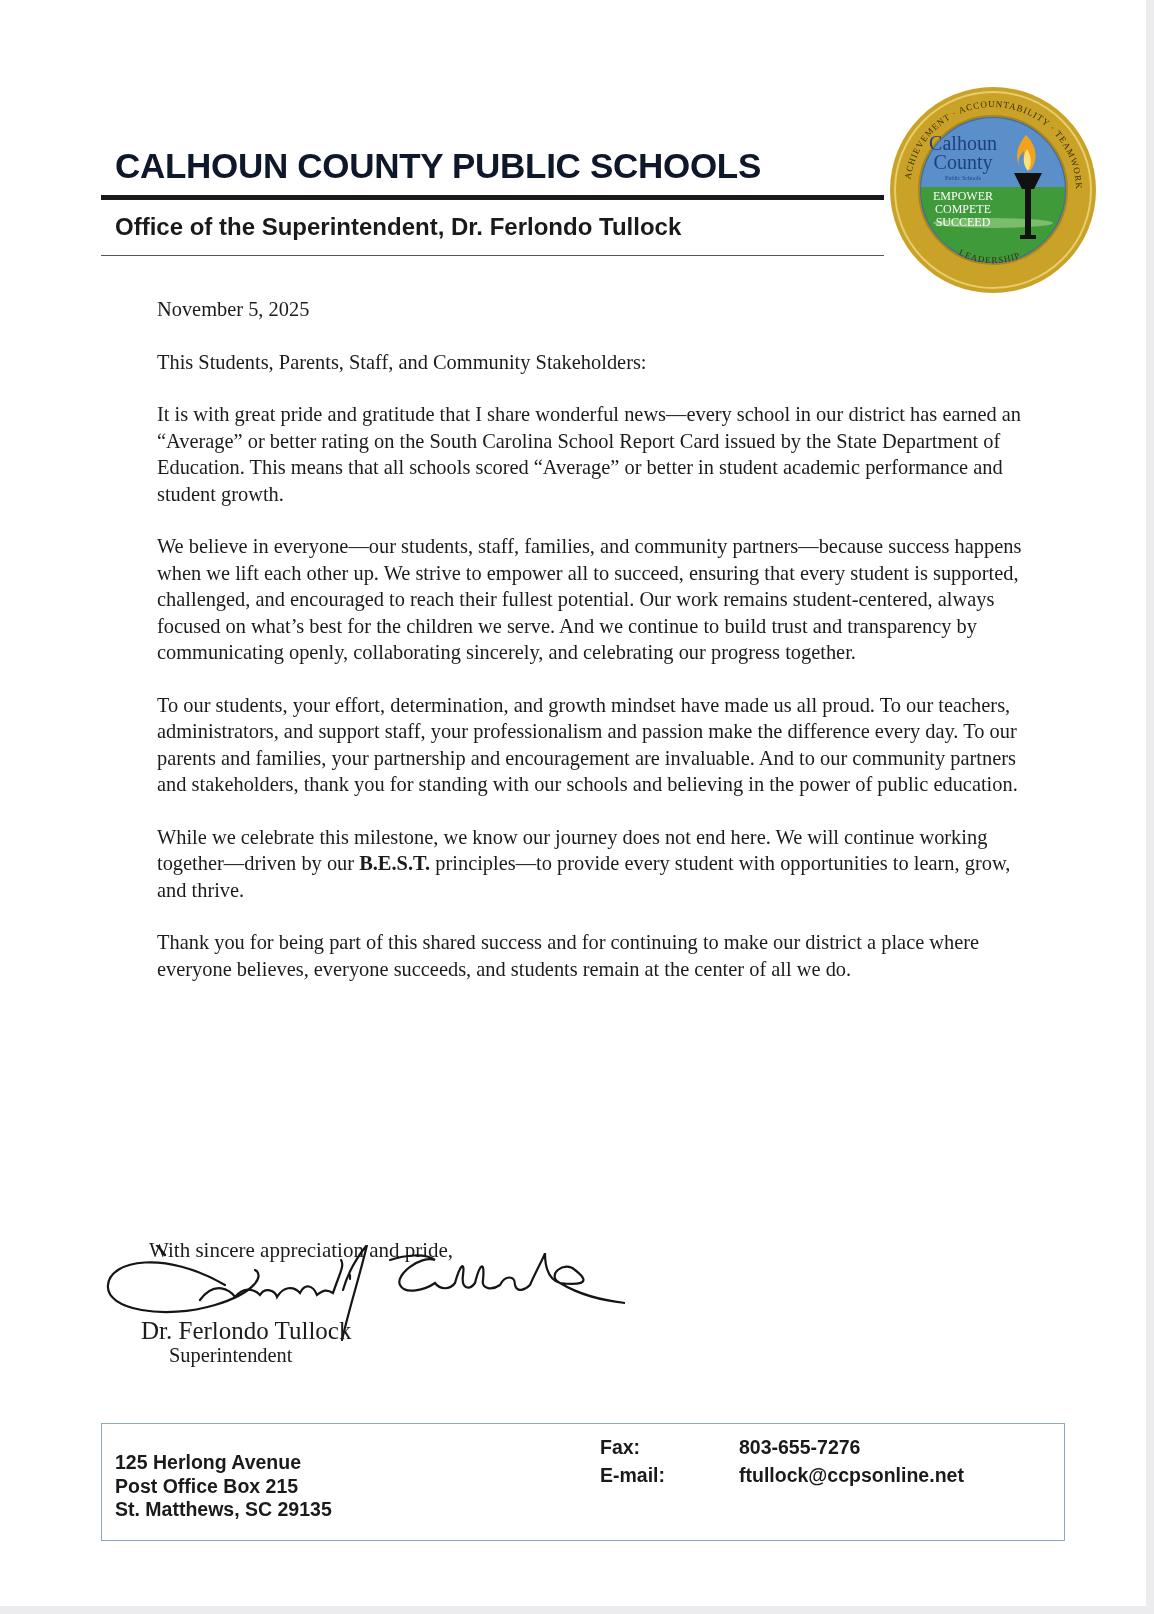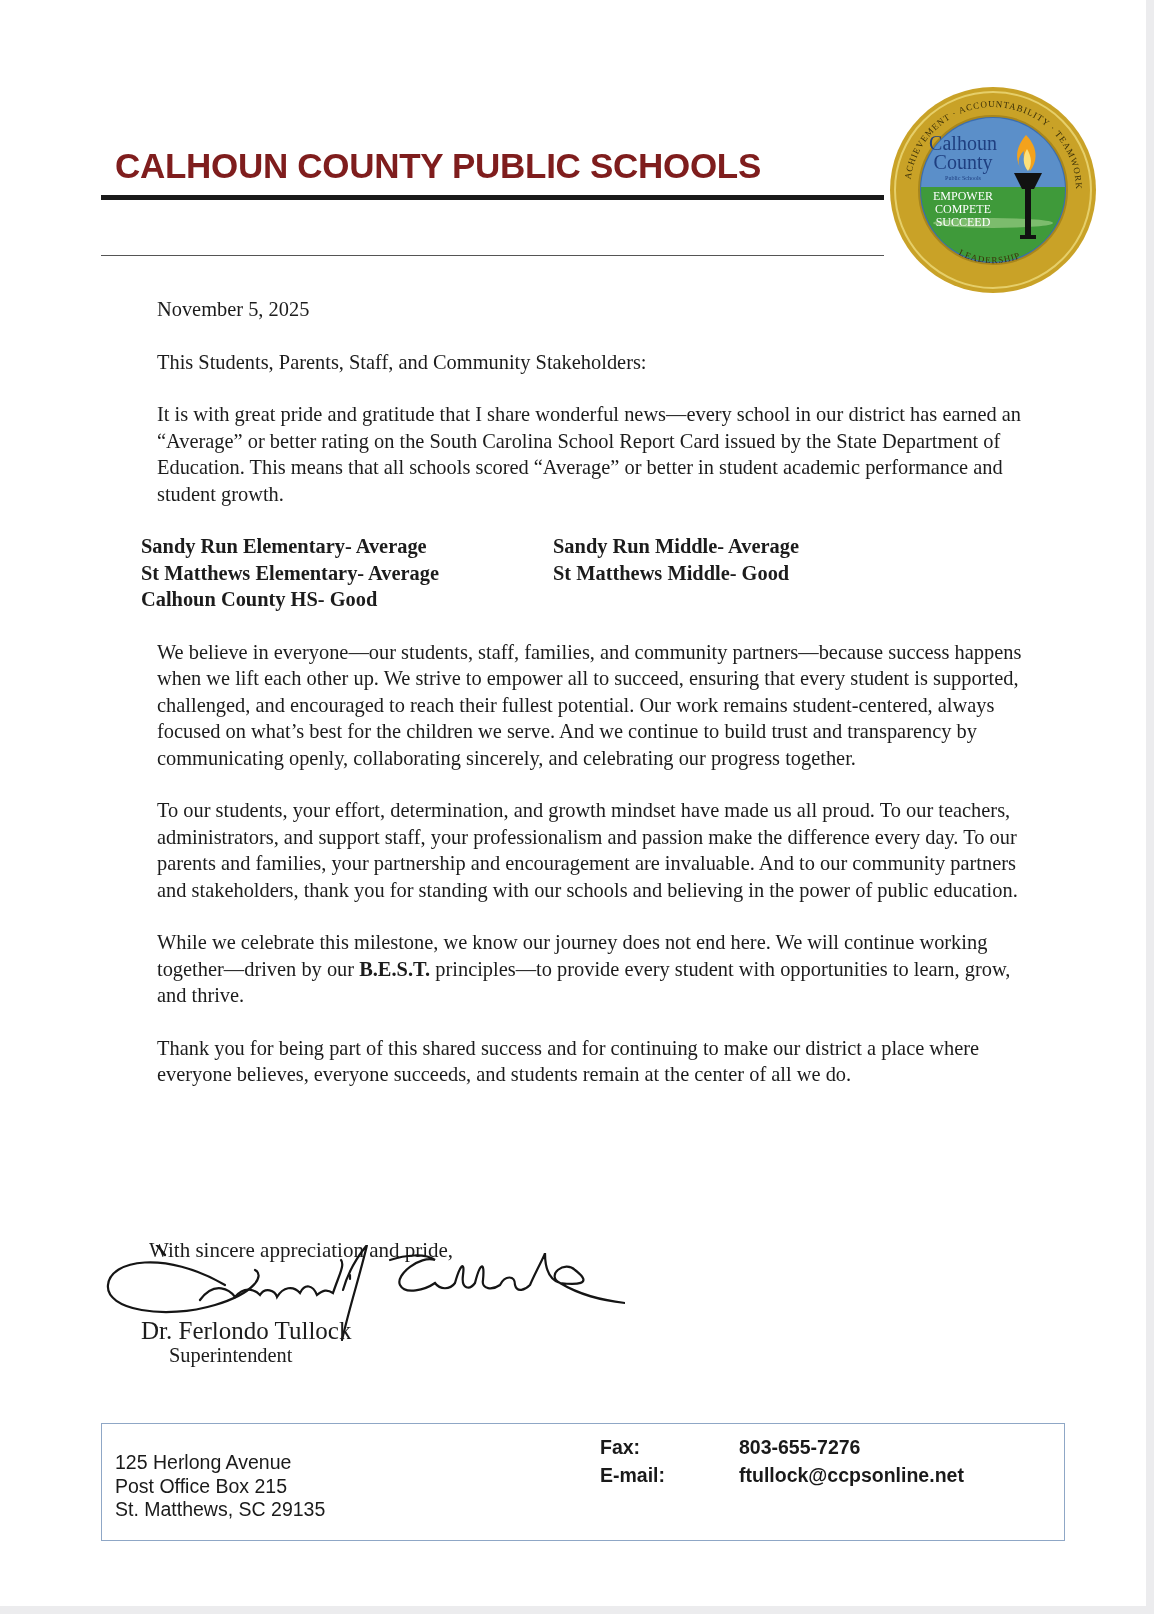--- a/index.html
+++ b/index.html
@@ -11,21 +11,21 @@
   }
   .page {
     position: absolute; left: 0; top: 0;
     width: 1146px; height: 1606px;
     background: #ffffff;
   }
   .header-title {
     position: absolute; left: 115px; top: 146px;
     font-family: "Liberation Sans", sans-serif;
     font-weight: bold; font-size: 35px; letter-spacing: -0.3px;
-    color: #7f1d1d; white-space: nowrap;
+    color: #0f172a; white-space: nowrap;
   }
   .header-rule-thick {
     position: absolute; left: 101px; top: 195px; width: 783px; height: 5px;
     background: #1a1a1a;
   }
   .header-subtitle {
     position: absolute; left: 115px; top: 213px;
     font-family: "Liberation Sans", sans-serif;
     font-weight: bold; font-size: 24px; color: #1a1a1a; white-space: nowrap;
   }
@@ -55,38 +55,39 @@
   }
   .sig-name { position: absolute; left: 141px; top: 1317px; font-size: 25px; color: #1c1c1c; }
   .sig-title { position: absolute; left: 141px; top: 1344px; font-size: 20.4px; color: #1c1c1c; margin-left: 28px; }
   .closing-line { position: absolute; left: 141px; top: 1238px; font-size: 21px; color: #1c1c1c; margin-left: 8px; }
   .footer-box {
     position: absolute; left: 101px; top: 1423px; width: 964px; height: 118px;
     border: 1.5px solid #8fa7c6; box-sizing: border-box;
   }
   .footer-address {
     position: absolute; left: 115px; top: 1451px;
-    font-family: "Liberation Sans", sans-serif; font-weight: normal;
+    font-family: "Liberation Sans", sans-serif; font-weight: bold;
     font-size: 19.5px; line-height: 23.5px; color: #1a1a1a;
   }
   .footer-contacts {
     position: absolute; left: 600px; top: 1433px;
     font-family: "Liberation Sans", sans-serif; font-weight: bold;
     font-size: 19.5px; line-height: 28px; color: #1a1a1a;
   }
   .footer-contacts .row { display: flex; }
   .footer-contacts .lbl { width: 139px; }
 </style>
 </head>
 <body>
 
 <div class="page">
 
   <div class="header-title">CALHOUN COUNTY PUBLIC SCHOOLS</div>
   <div class="header-rule-thick"></div>
+  <div class="header-subtitle">Office of the Superintendent, Dr. Ferlondo Tullock</div>
   <div class="header-rule-thin"></div>
 
   <svg class="seal" viewBox="0 0 210 210">
     <defs>
       <path id="ringTop" d="M 22 105 A 83 83 0 0 1 188 105"></path>
       <path id="ringBottom" d="M 35 130 A 75 75 0 0 0 175 130"></path>
       <clipPath id="innerClip">
           <circle cx="105" cy="105" r="72"></circle>
         </clipPath>
     </defs>
@@ -118,31 +119,20 @@
       <rect x="137" y="104" width="6" height="48" fill="#111"></rect>
       <rect x="132" y="150" width="16" height="4" fill="#111"></rect>
     </g>
   </svg>
 
   <div class="letter">
     <p class="date">November 5, 2025</p>
     <p class="salutation">This Students, Parents, Staff, and Community Stakeholders:</p>
     <p class="para">It is with great pride and gratitude that I share wonderful news—every school in our district has earned an “Average” or better rating on the South Carolina School Report Card issued by the State Department of Education. This means that all schools scored “Average” or better in student academic performance and student growth.</p>
 
-    <div class="ratings">
-      <div class="col">
-        <div>Sandy Run Elementary- Average</div>
-        <div>St Matthews Elementary- Average</div>
-        <div>Calhoun County HS- Good</div>
-      </div>
-      <div class="col">
-        <div>Sandy Run Middle- Average</div>
-        <div>St Matthews Middle- Good</div>
-      </div>
-    </div>
 
     <p class="para">We believe in everyone—our students, staff, families, and community partners—because success happens when we lift each other up. We strive to empower all to succeed, ensuring that every student is supported, challenged, and encouraged to reach their fullest potential. Our work remains student-centered, always focused on what’s best for the children we serve. And we continue to build trust and transparency by communicating openly, collaborating sincerely, and celebrating our progress together.</p>
     <p class="para">To our students, your effort, determination, and growth mindset have made us all proud. To our teachers, administrators, and support staff, your professionalism and passion make the difference every day. To our parents and families, your partnership and encouragement are invaluable. And to our community partners and stakeholders, thank you for standing with our schools and believing in the power of public education.</p>
     <p class="para"><span>While we celebrate this milestone, we know our journey does not end here. We will continue working together—driven by our </span><b>B.E.S.T.</b><span> principles—to provide every student with opportunities to learn, grow, and thrive.</span></p>
     <p class="para">Thank you for being part of this shared success and for continuing to make our district a place where everyone believes, everyone succeeds, and students remain at the center of all we do.</p>
   </div>
 
   <div class="closing-line">With sincere appreciation and pride,</div>
 
   <svg class="signature" viewBox="0 0 520 110">

